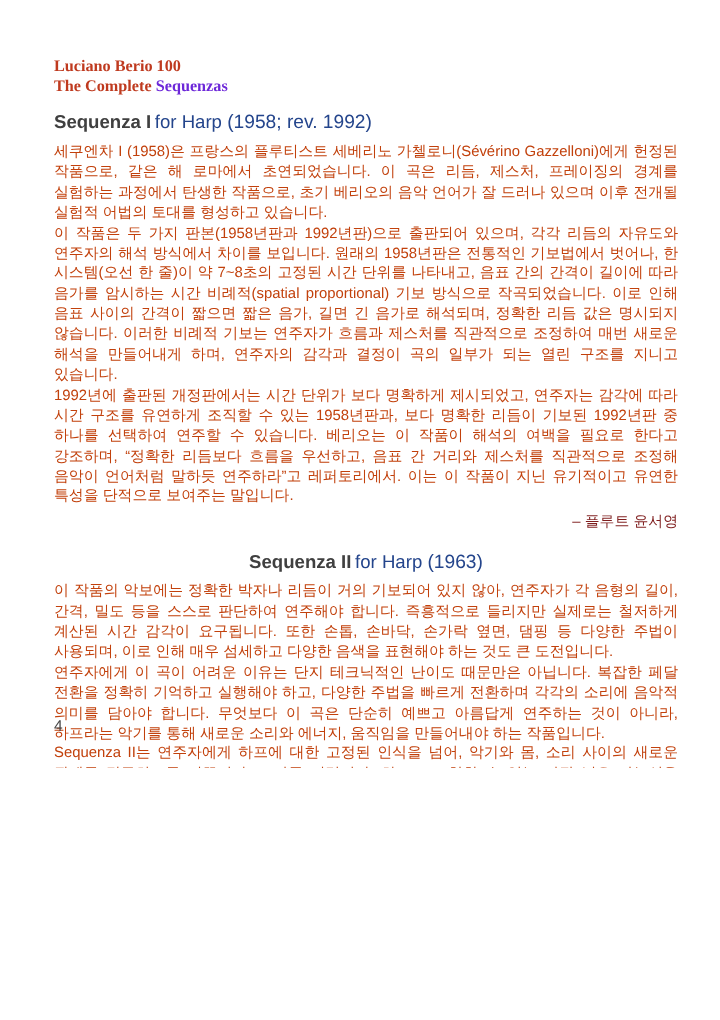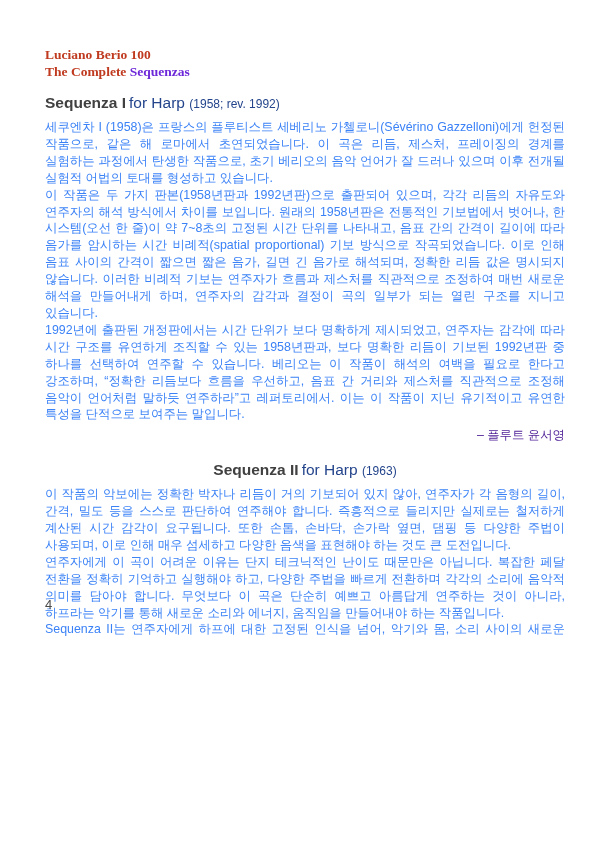--- a/index.html
+++ b/index.html
@@ -35,40 +35,40 @@
     font-weight: normal;
   }
   .sec-title .t-name {
     font-weight: bold;
     color: #404040;
   }
   .sec-title .t-for {
     margin-left: 3px;
   }
   .sec-title .t-date {
-    font-size: 12px;
+    font-size: 16px;
   }
   .sec-title-2 {
     margin-top: 16px;
     text-align: center;
   }
   p.body {
     margin: 0;
     font-size: 12.4px;
     line-height: 16.9px;
     text-align: justify;
     word-break: keep-all;
-    color: #3b82f6;
+    color: #c2410c;
   }
   p.attribution {
     margin: 4px 0 0 0;
     font-size: 12.4px;
     line-height: 16.9px;
     text-align: right;
-    color: #4c1d95;
+    color: #7f1d1d;
   }
   .page-number {
     position: absolute;
     left: 45px;
     bottom: 28px;
     font-size: 13px;
     color: #4a4a4a;
   }
 </style>
 </head>

